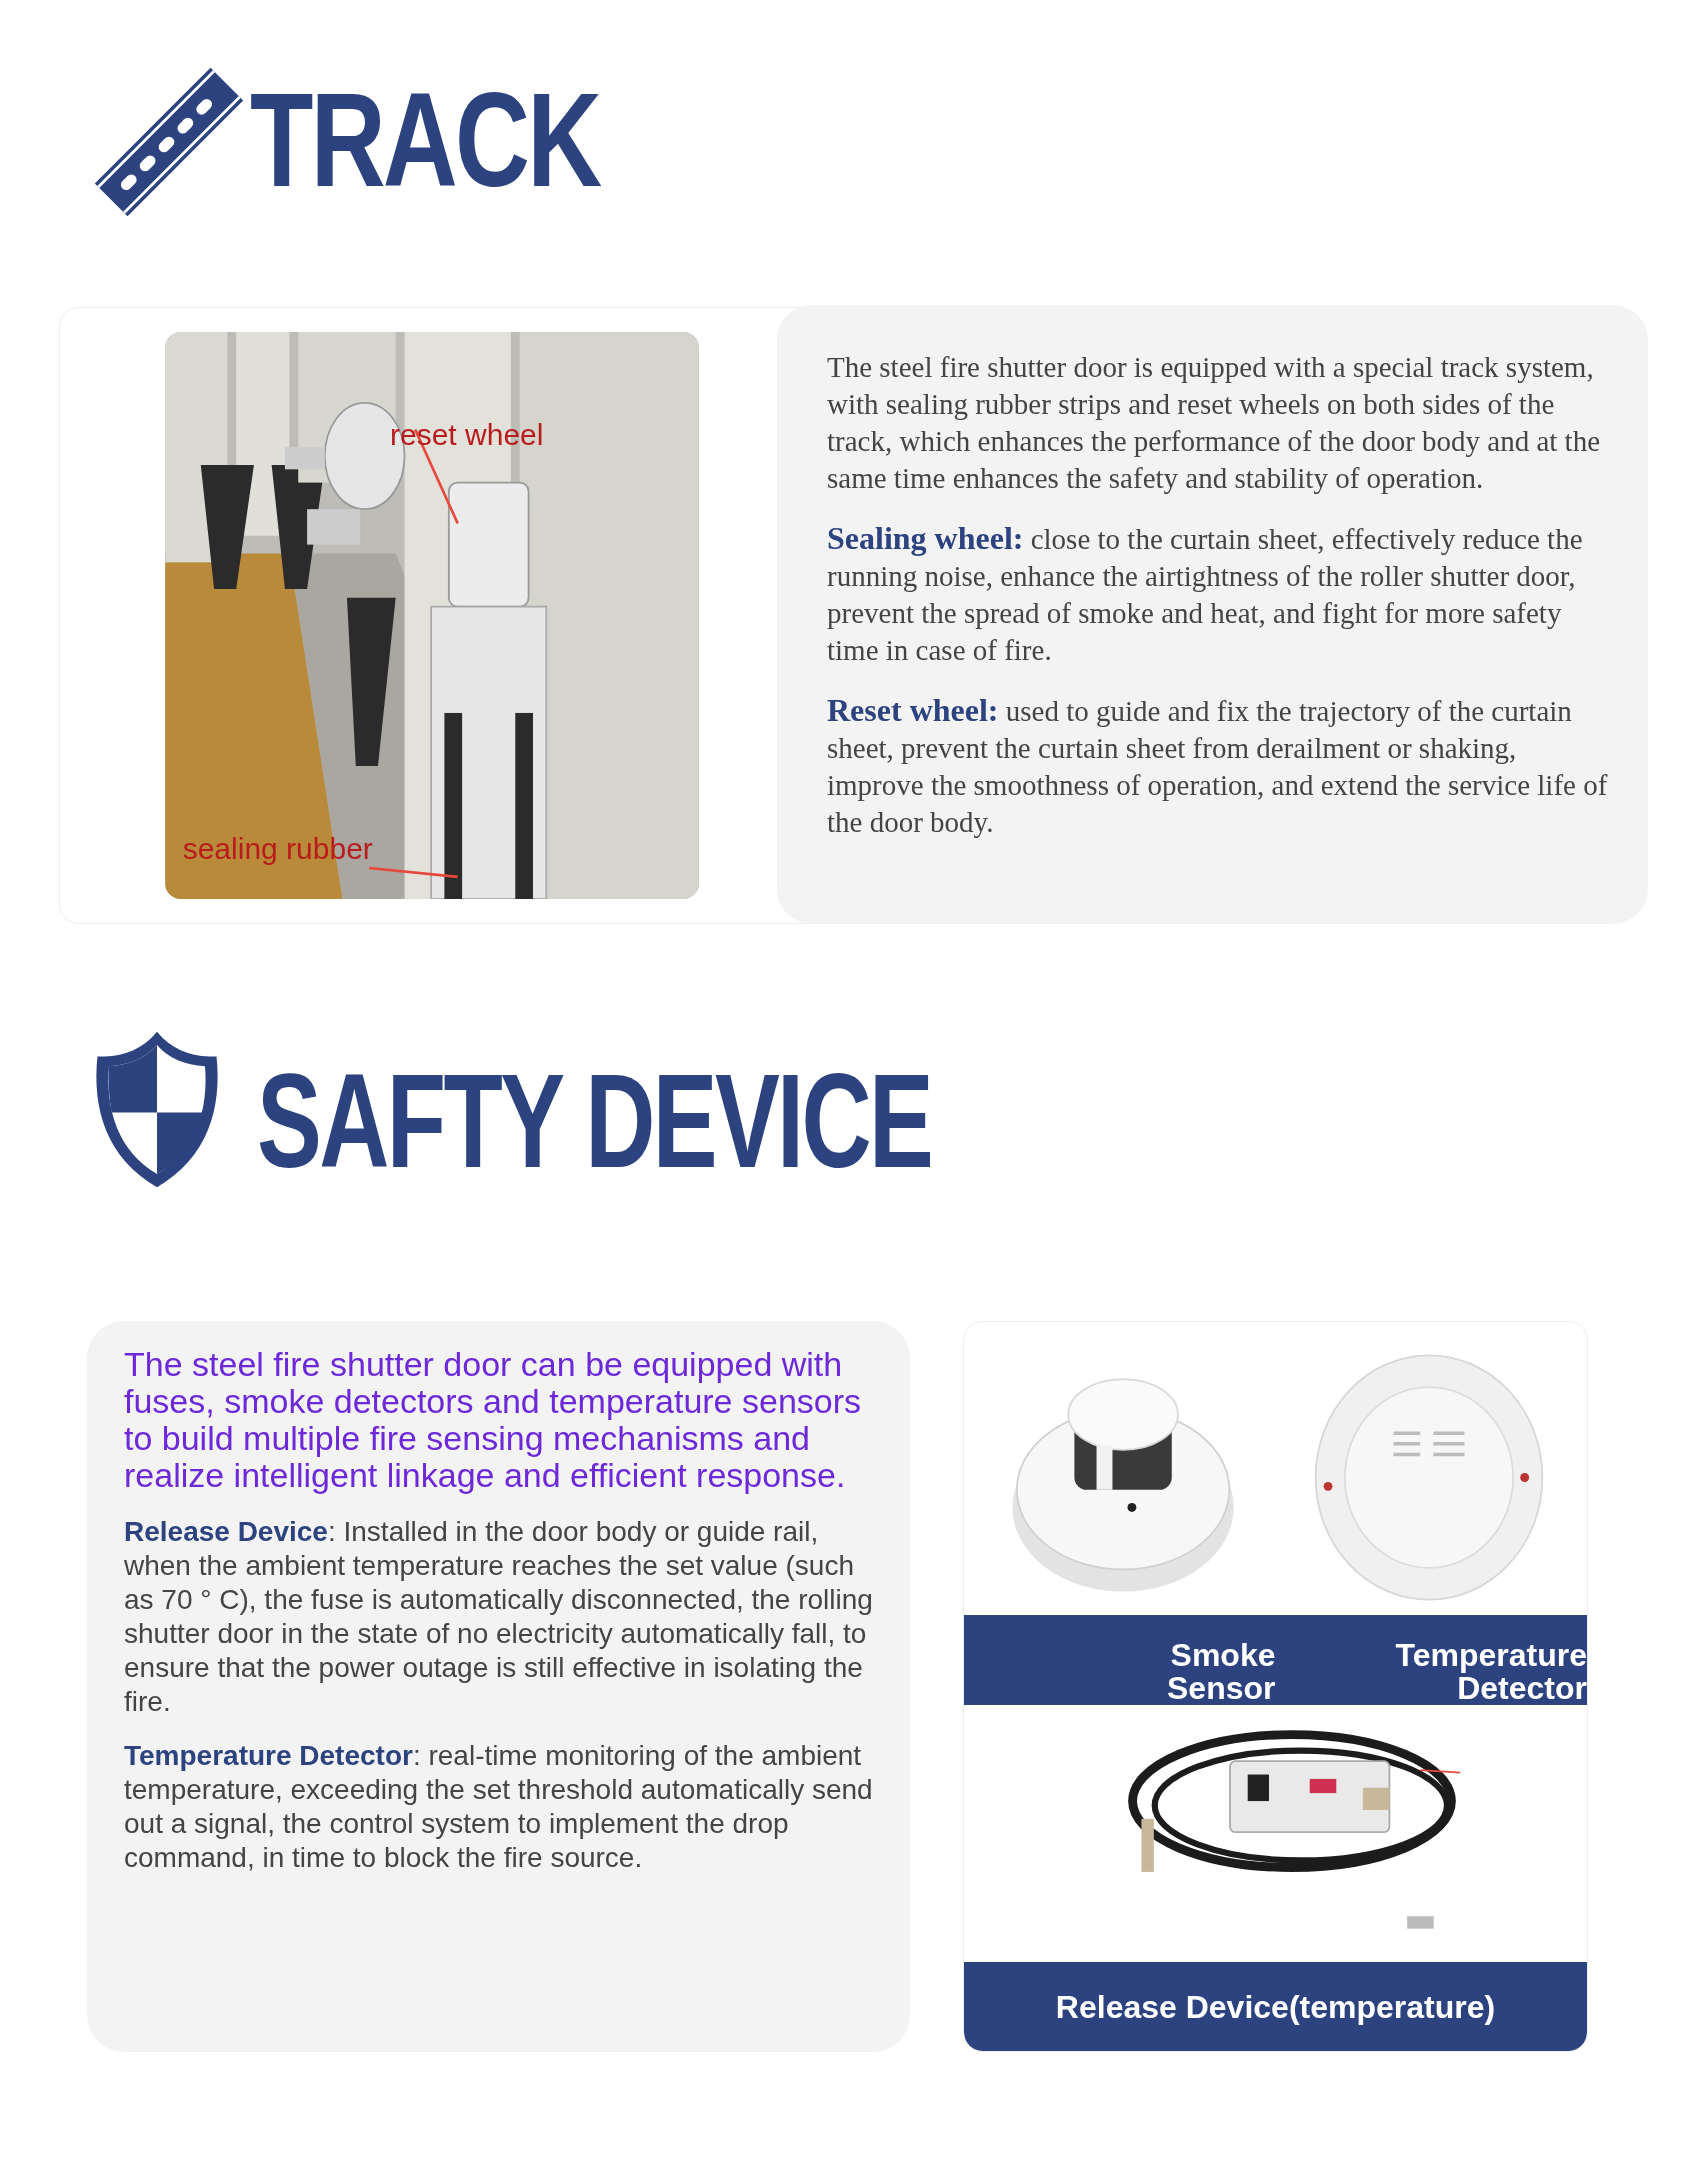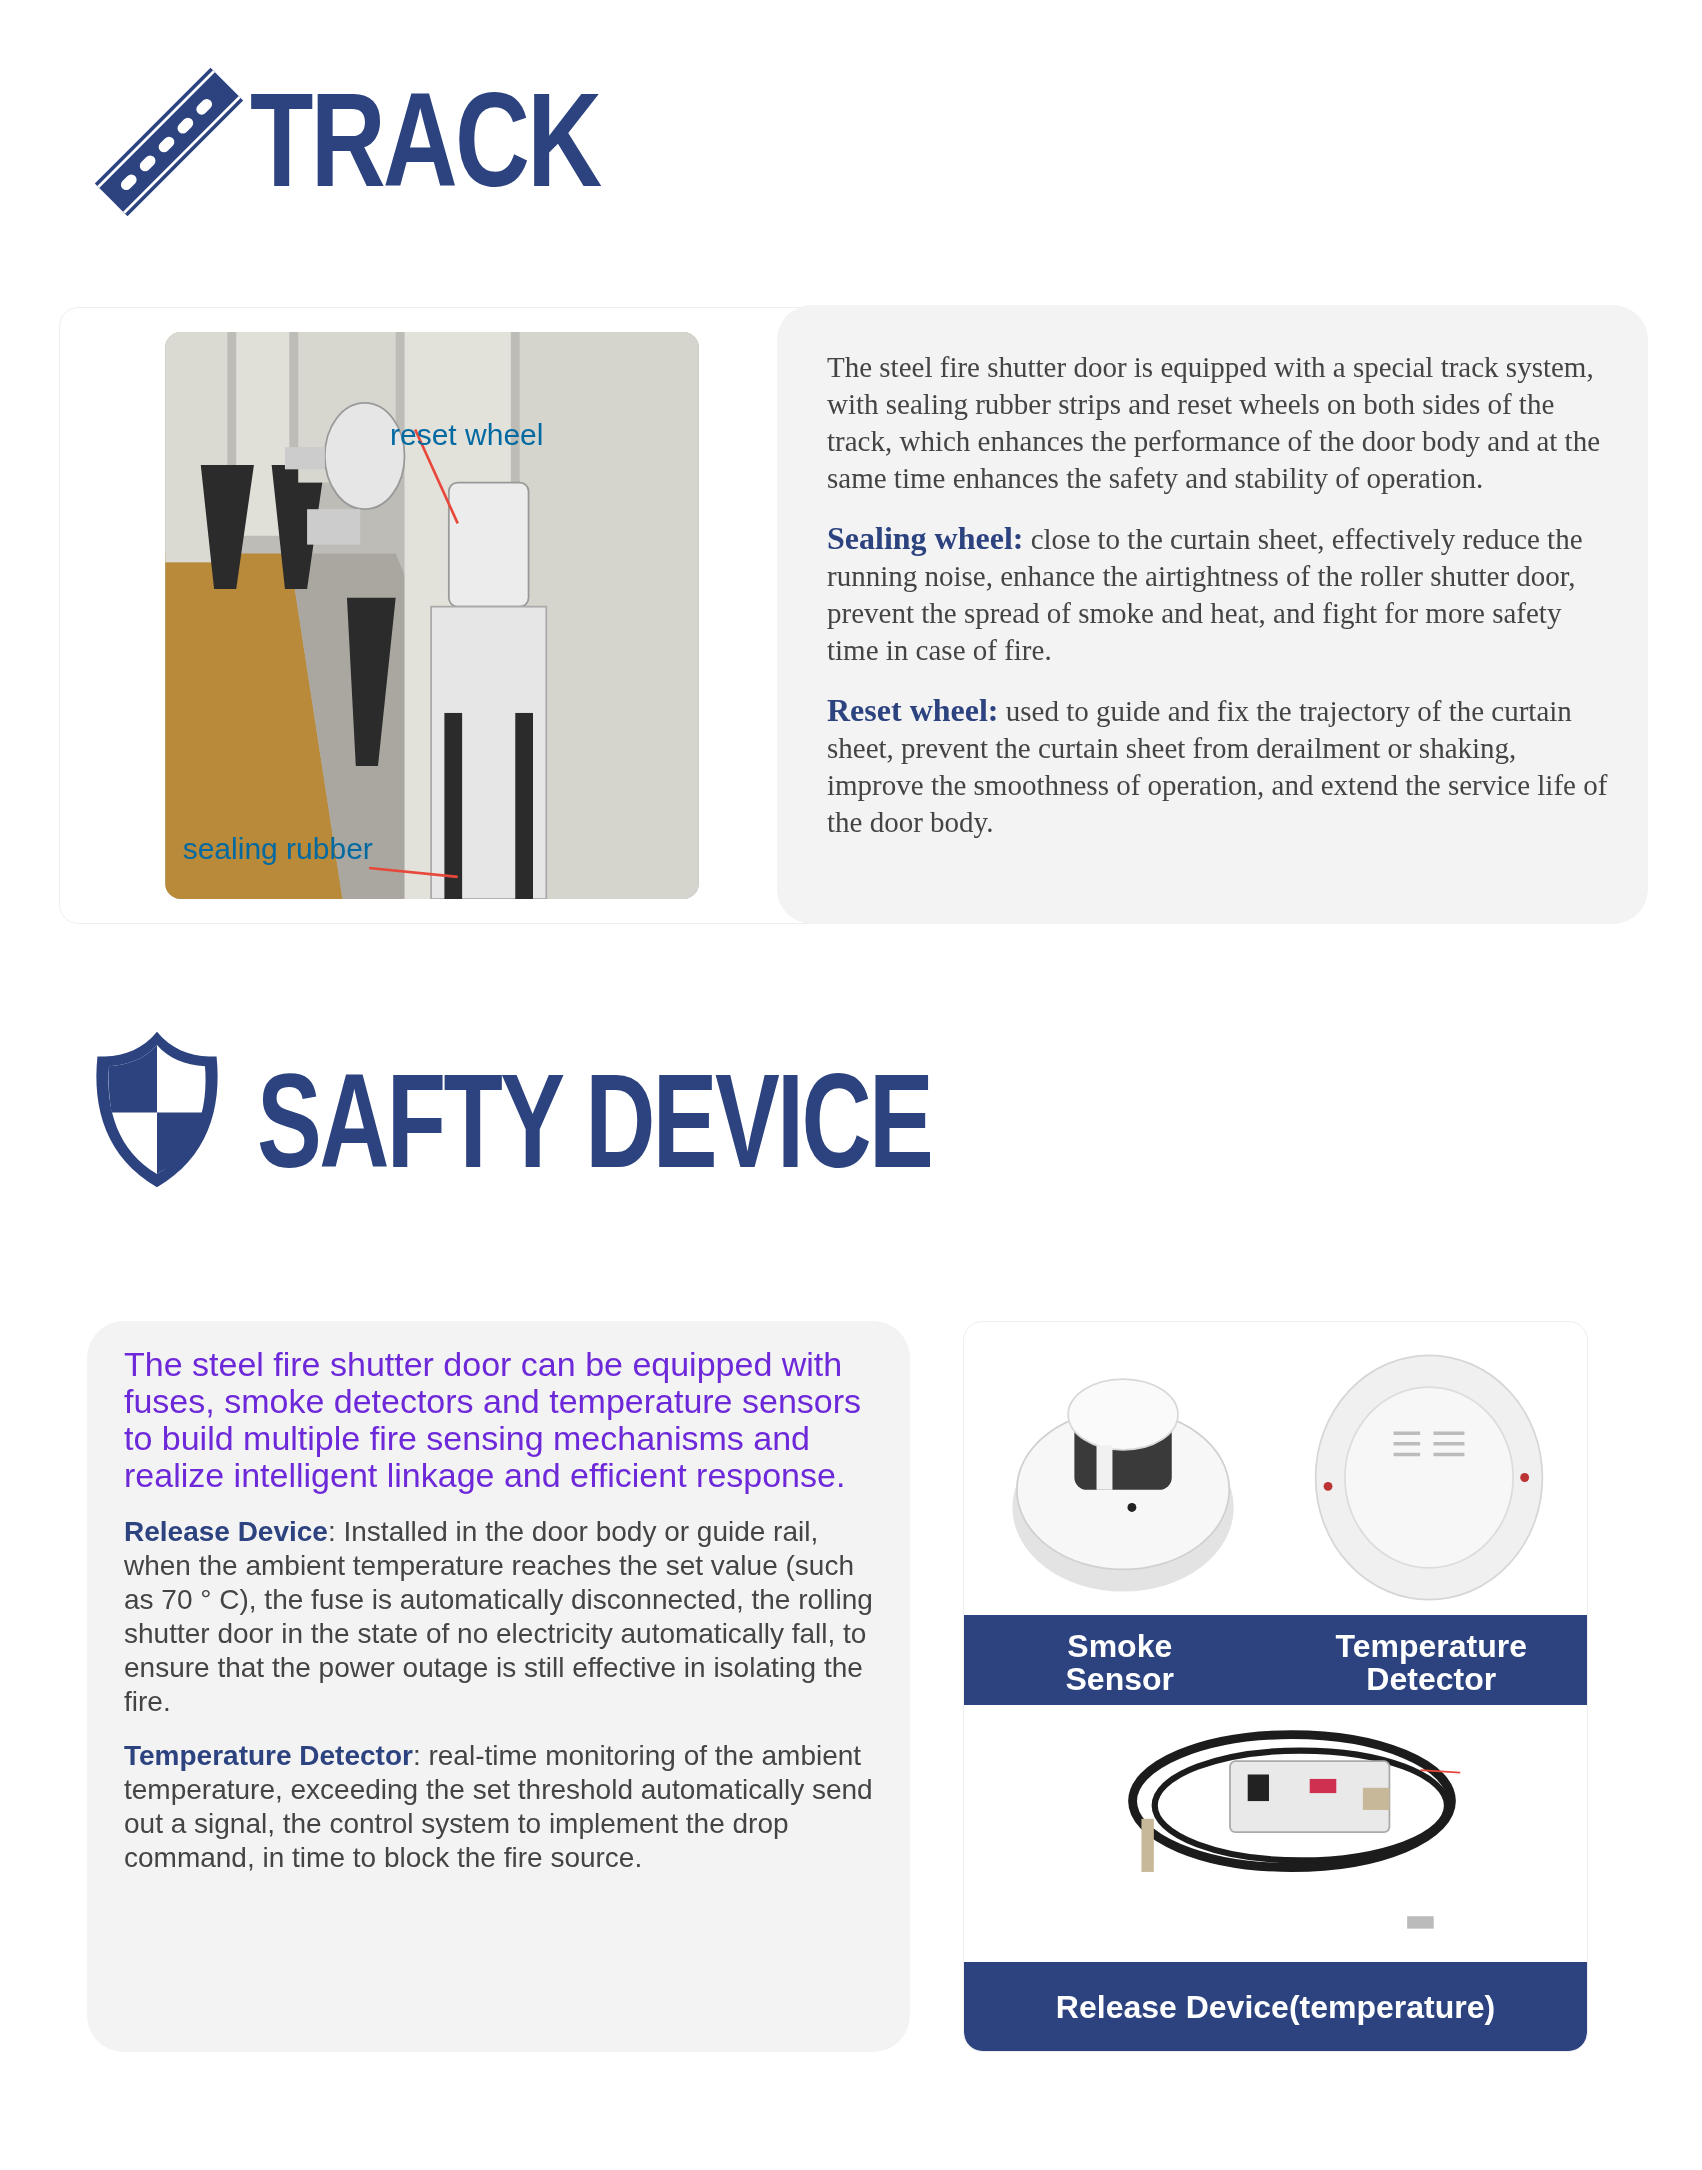--- a/index.html
+++ b/index.html
@@ -15,24 +15,24 @@
   .para + .para{margin-top:16px;}
   .kw{color:#2c4380;font-weight:bold;font-size:32px;}
   
   .safe-text{left:87px;top:1321px;width:823px;height:731px;background:#f3f3f3;border-radius:37px;padding:25px 26.6px 0 37px;}
   .lead{font-size:34px;line-height:37px;color:#6d28d9;}
   .sp{font-size:28px;line-height:34px;color:#444;margin-top:19.5px;}
   .sp .kw2{color:#2c4380;font-weight:bold;}
   .dev-card{left:963px;top:1321px;width:625px;height:731px;border:0.9px solid #eeeeee;border-radius:19.5px;background:#fff;overflow:hidden;}
   .band{position:absolute;left:0;width:100%;background:#2c4380;color:#fff;font-weight:bold;}
   .band-top{top:293px;height:90px;display:flex;}
-  .band-top div{flex:1;text-align:center;font-size:32px;line-height:33px;padding-top:15px;}
+  .band-top div{flex:1;text-align:right;font-size:32px;line-height:33px;padding-top:24px;}
   .band-bot{top:640px;height:90px;font-size:32px;text-align:center;line-height:90px;border-radius:0 0 19.5px 19.5px;}
   .pic{position:absolute;}
-  .label-red{position:absolute;color:#0369a1;font-size:30px;white-space:nowrap;}
+  .label-red{position:absolute;color:#b91c1c;font-size:30px;white-space:nowrap;}
 </style>
 </head>
 <body>
 
 <div class="abs" style="left:89px;top:62px;width:160px;height:160px;">
   <svg width="160" height="160" viewBox="0 0 180 180">
     <g transform="translate(90,90) rotate(45)">
       <rect x="-26" y="-92" width="52" height="184" fill="#2c4380"></rect>
       <rect x="-22" y="-92" width="3" height="184" fill="#fff"></rect>
       <rect x="19" y="-92" width="3" height="184" fill="#fff"></rect>

